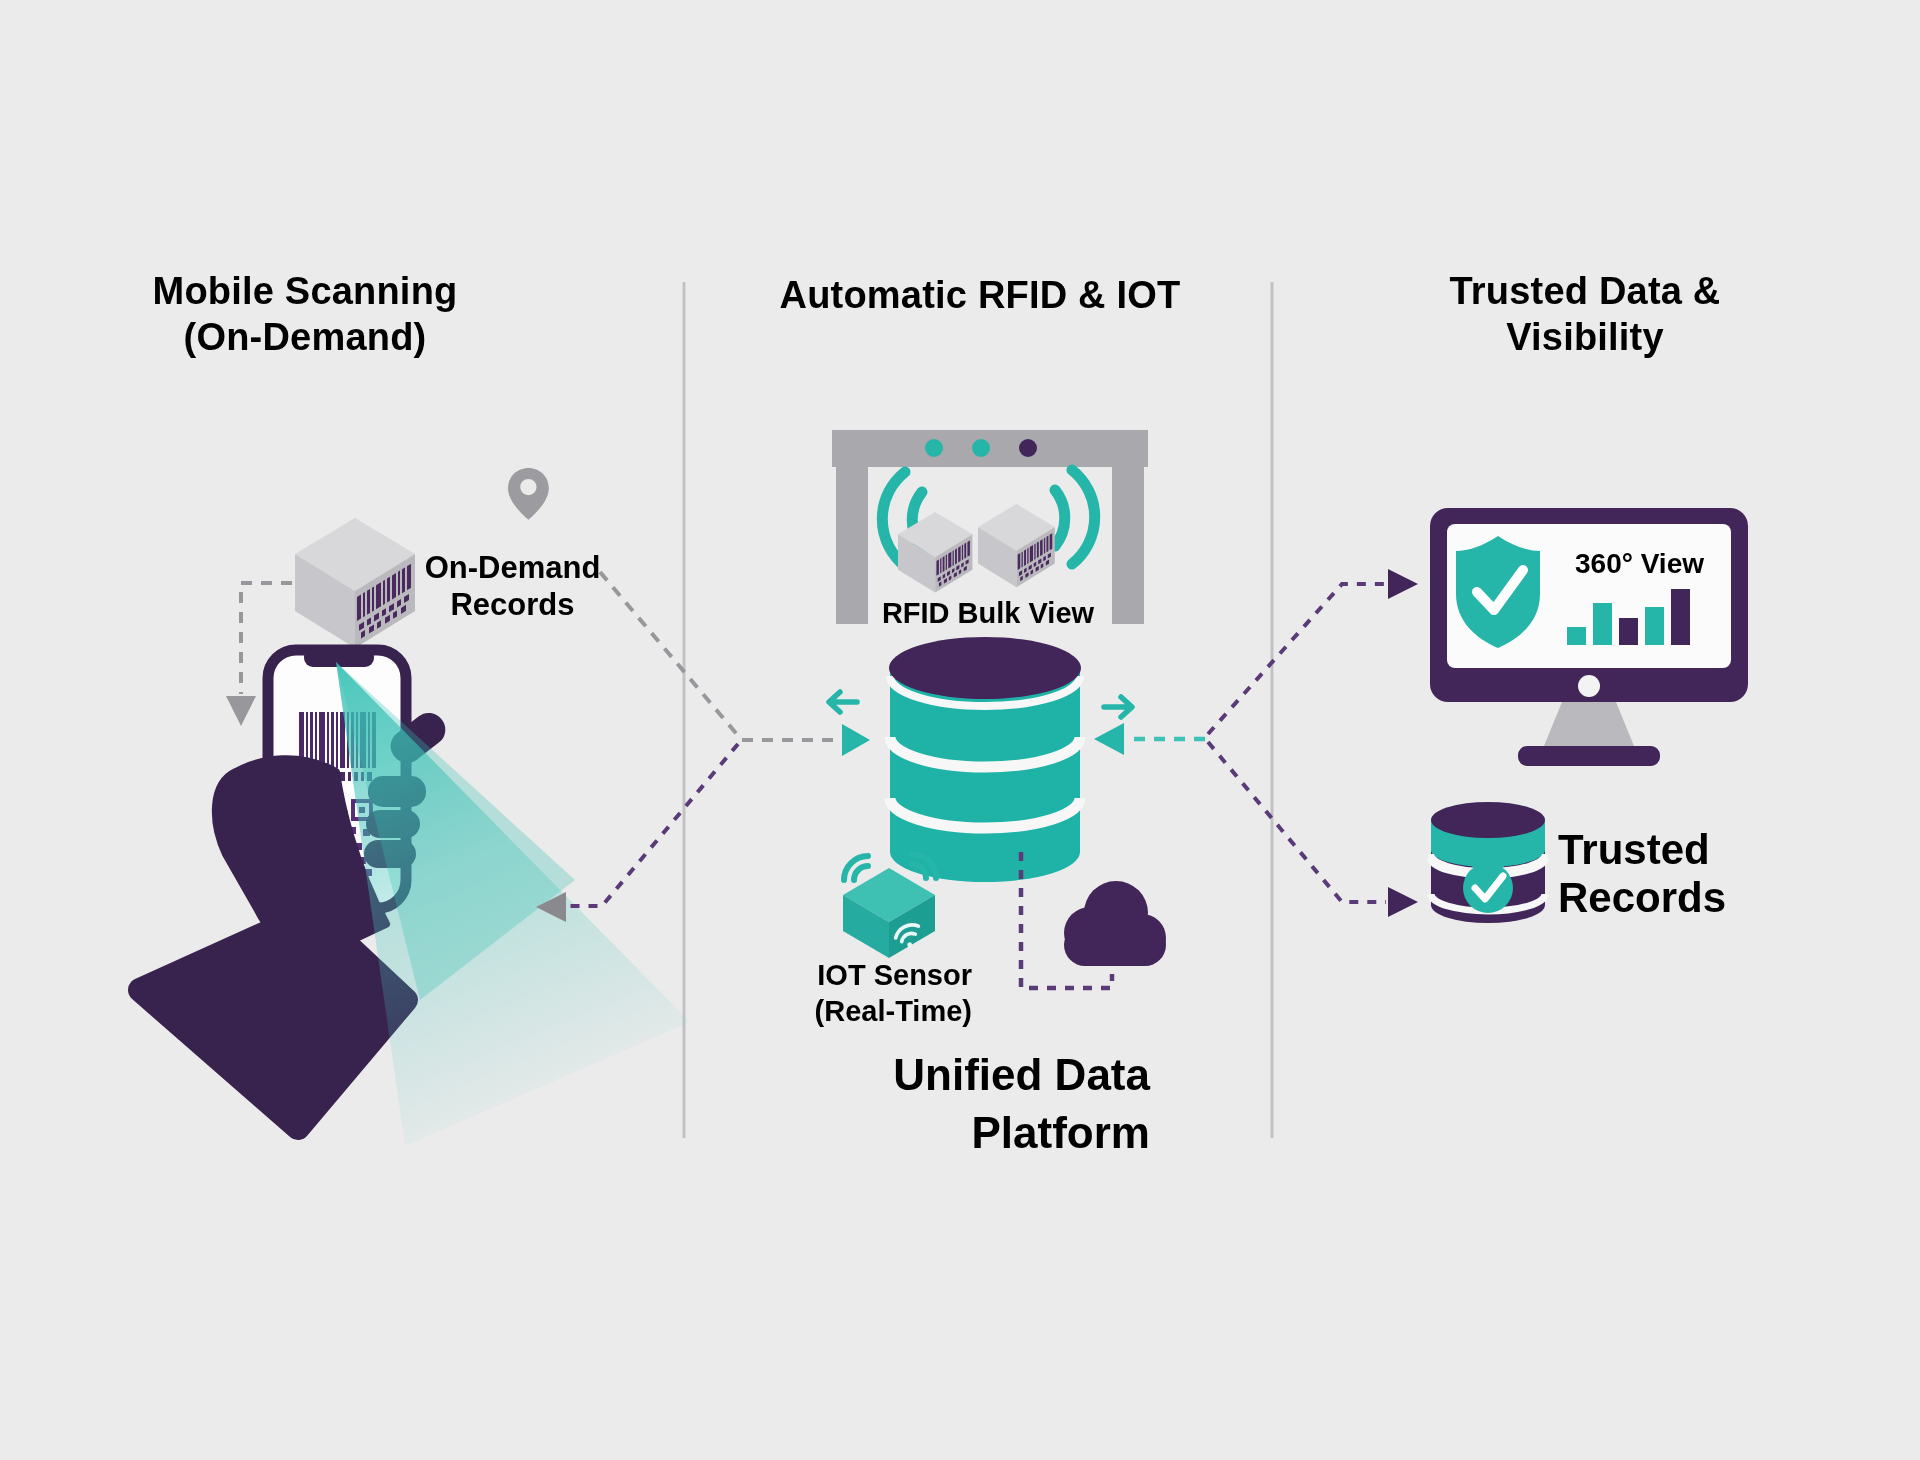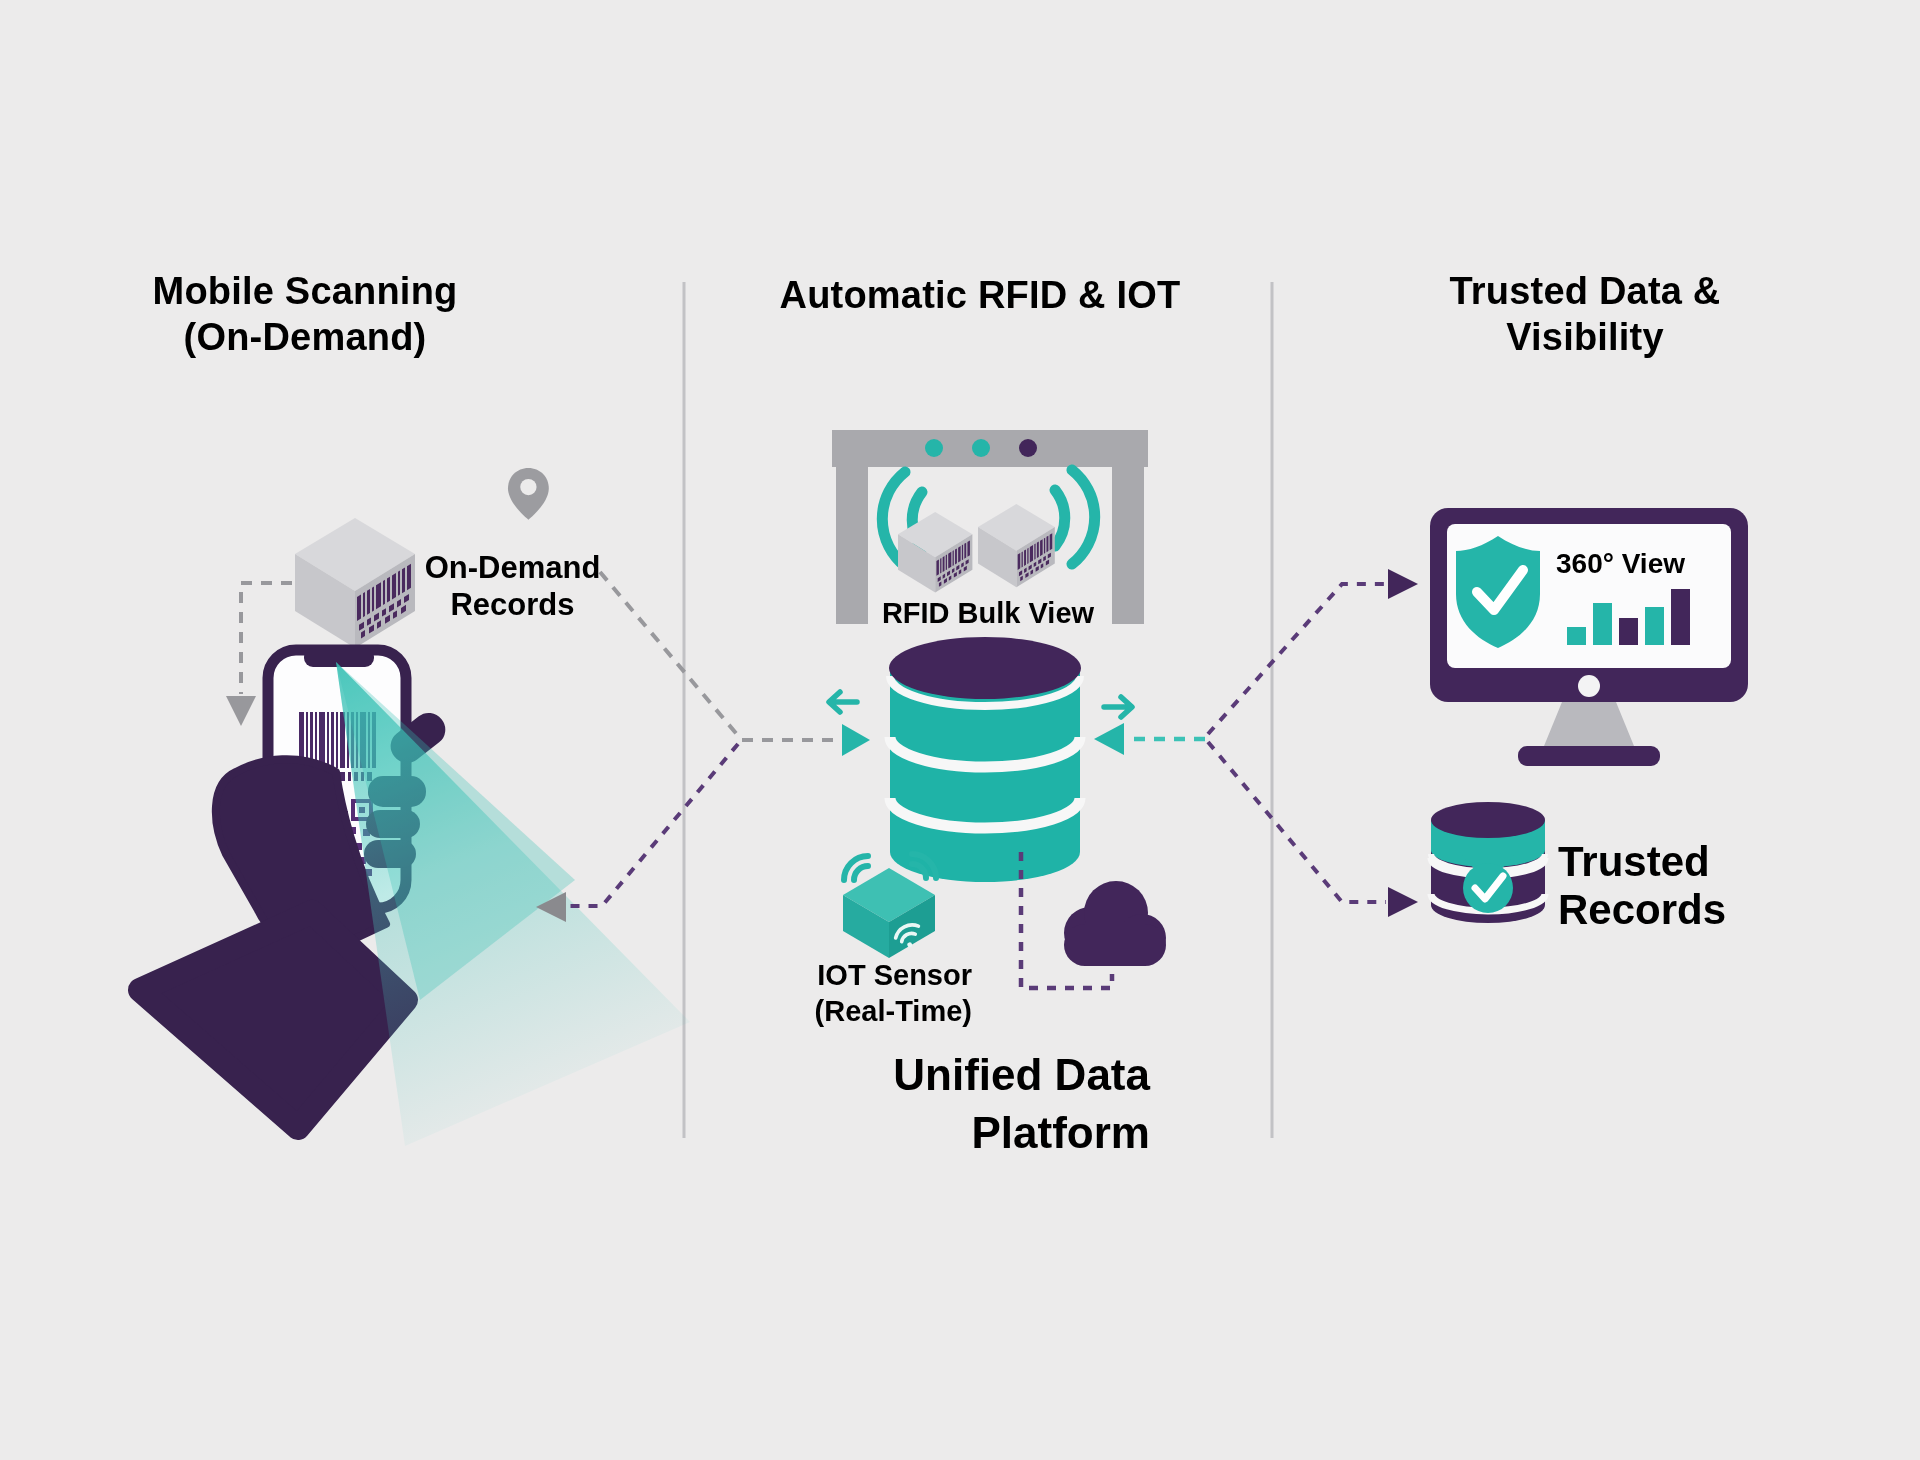--- a/index.html
+++ b/index.html
@@ -7,22 +7,22 @@
     position:relative;width:1920px;height:1460px;margin:0 auto;
     background:#ecebeb;overflow:hidden;
     font-family:"Liberation Sans", sans-serif;
   }
   .txt{position:absolute;color:#000000;-webkit-font-smoothing:antialiased;}
   .col-title{font-weight:700;font-size:38px;line-height:46px;text-align:center;letter-spacing:.2px;}
   .sub-label{font-weight:700;font-size:31px;line-height:37px;text-align:center;}
   .small-label{font-weight:700;font-size:29px;line-height:36px;text-align:right;}
   .portal-label{font-weight:700;font-size:29px;line-height:32px;text-align:center;}
   .platform-label{font-weight:700;font-size:44px;line-height:58px;text-align:right;}
-  .records-label{font-weight:700;font-size:42px;line-height:48px;text-align:left;margin-top:12px;}
-  .monitor-label{font-weight:700;font-size:28px;line-height:32px;text-align:left;}
+  .records-label{font-weight:700;font-size:42px;line-height:48px;text-align:left;}
+  .monitor-label{font-weight:700;font-size:28px;line-height:32px;text-align:right;}
   svg{position:absolute;top:0;left:0;}
 </style>
 </head>
 <body>
 
 <div class="canvas">
 
   <svg width="1920" height="1460" viewBox="0 0 1920 1460" xmlns="http://www.w3.org/2000/svg" xmlns:xlink="http://www.w3.org/1999/xlink">
     <defs>
       <linearGradient id="beamGrad" x1="340" y1="660" x2="540" y2="1140" gradientUnits="userSpaceOnUse">

